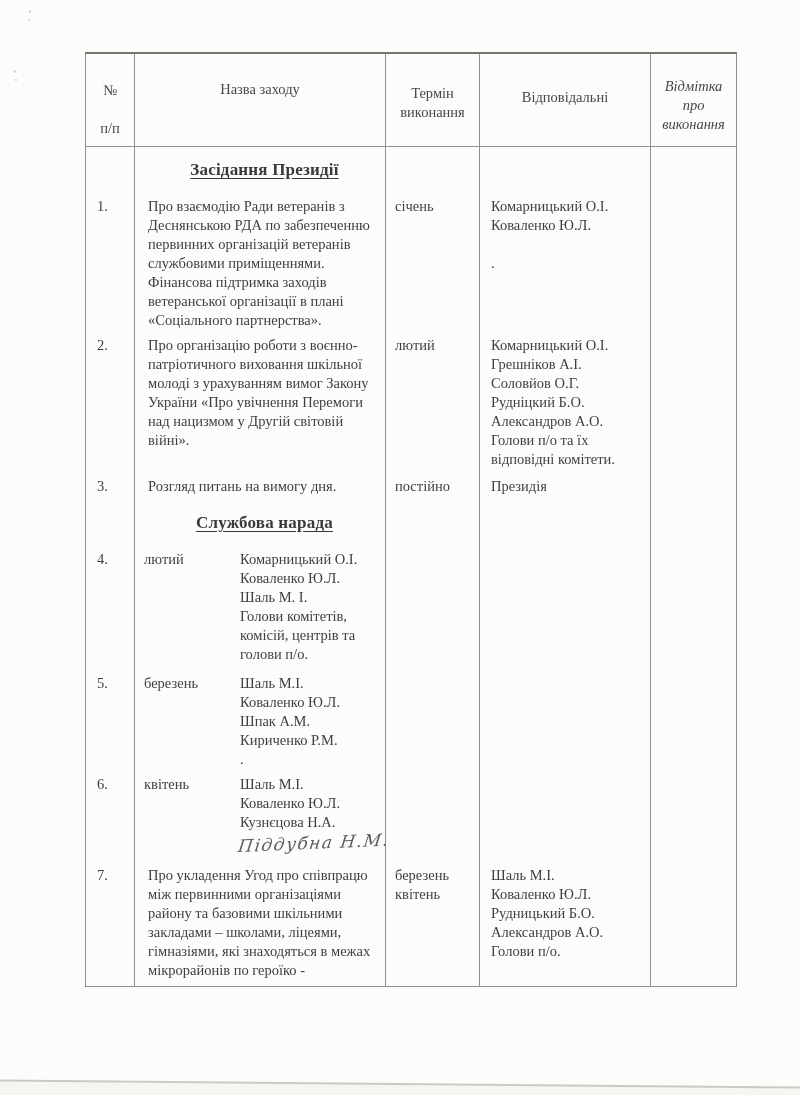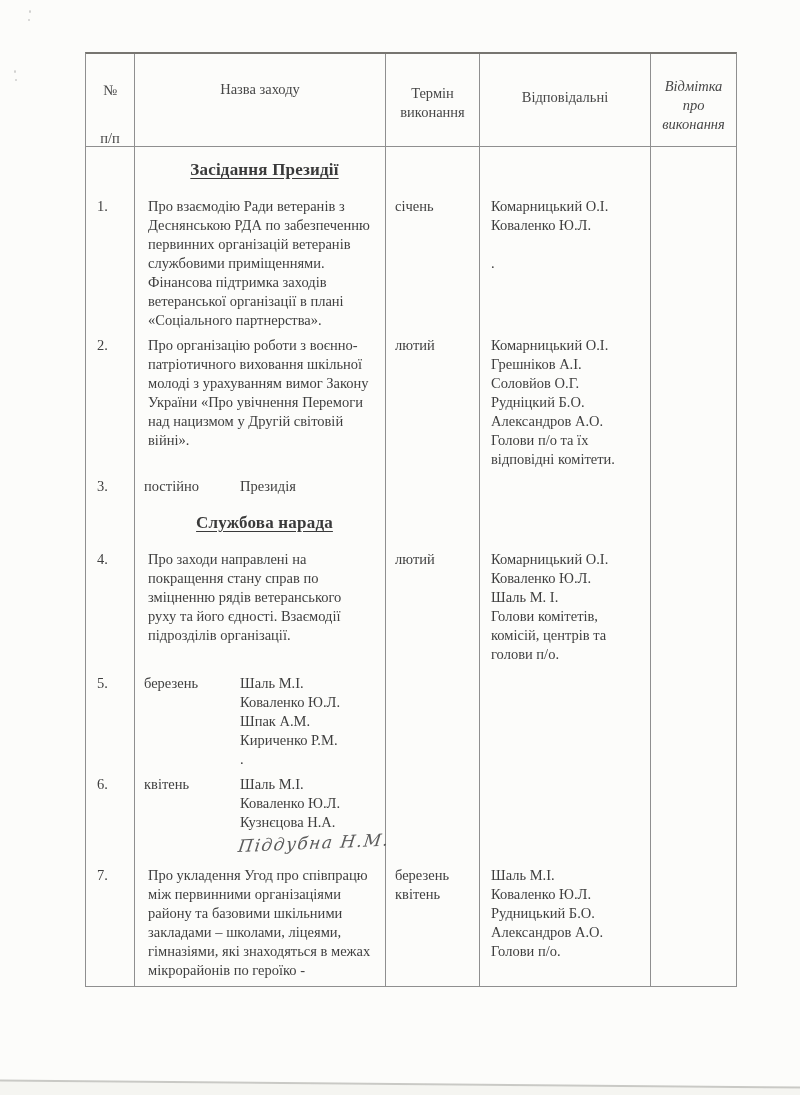--- a/index.html
+++ b/index.html
@@ -12,21 +12,21 @@
   .sp2 { left:28px; top:19px;  width:2px; height:2px; }
   .sp3 { left:14px; top:70px;  width:2px; height:3px; }
   .sp4 { left:15px; top:79px;  width:2px; height:2px; }
 
   .doc-table { position:absolute; left:85px; top:52px; width:652px;
                border:1px solid var(--border); border-top:2px solid var(--border-dark); }
   .thead { display:flex; height:93px; border-bottom:1px solid var(--border); }
   .th { color:#474747; text-align:center; }
   .th.c1 { width:49px;  border-right:1px solid var(--border); display:flex; flex-direction:column;
            align-items:center; padding-top:27px; }
-  .th.c1 .pp { margin-top:29px; }
+  .th.c1 .pp { margin-top:19px; }
   .th.c2 { width:251px; border-right:1px solid var(--border); padding-top:26px; }
   .th.c3 { width:94px;  border-right:1px solid var(--border); padding-top:30px; }
   .th.c4 { width:171px; border-right:1px solid var(--border); padding-top:34px; }
   .th.c5 { width:85px;  padding-top:23px;font-style:italic; }
 
   .tbody { position:relative; padding:6px 0; }
   .vline { position:absolute; top:0; bottom:0; width:1px; background:var(--border); }
   .v1 { left:48px; } .v2 { left:299px; } .v3 { left:393px; } .v4 { left:564px; }
 
   .trow { display:flex; align-items:flex-start; }
@@ -123,42 +123,38 @@
 Соловйов О.Г.
  Рудніцкий  Б.О.
 Александров А.О.
 Голови п/о та їх
 відповідні комітети.</div>
         <div class="td c5"></div>
       </div>
 
       <div class="trow mt8">
         <div class="td c1">3.</div>
+        <div class="td c2 preline">Розгляд питань на вимогу  дня.</div>
         <div class="td c3 preline">постійно</div>
         <div class="td c4 preline">Президія</div>
         <div class="td c5"></div>
       </div>
 
       <div class="trow mt16">
         <div class="td c1"></div>
         <div class="td c2">
           <span class="section-title">Службова нарада</span>
         </div>
         <div class="td c3"></div>
         <div class="td c4"></div>
         <div class="td c5"></div>
       </div>
 
       <div class="trow mt16">
         <div class="td c1">4.</div>
-        <div class="td c2 preline">Про заходи направлені на
-покращення стану справ по
-зміцненню  рядів  ветеранського
-руху та його  єдності. Взаємодії
-підрозділів організації.</div>
         <div class="td c3 preline">лютий</div>
         <div class="td c4 preline">Комарницький О.І.
 Коваленко Ю.Л.
 Шаль М. І.
 Голови комітетів,
 комісій, центрів та
 голови п/о.</div>
         <div class="td c5"></div>
       </div>
 

